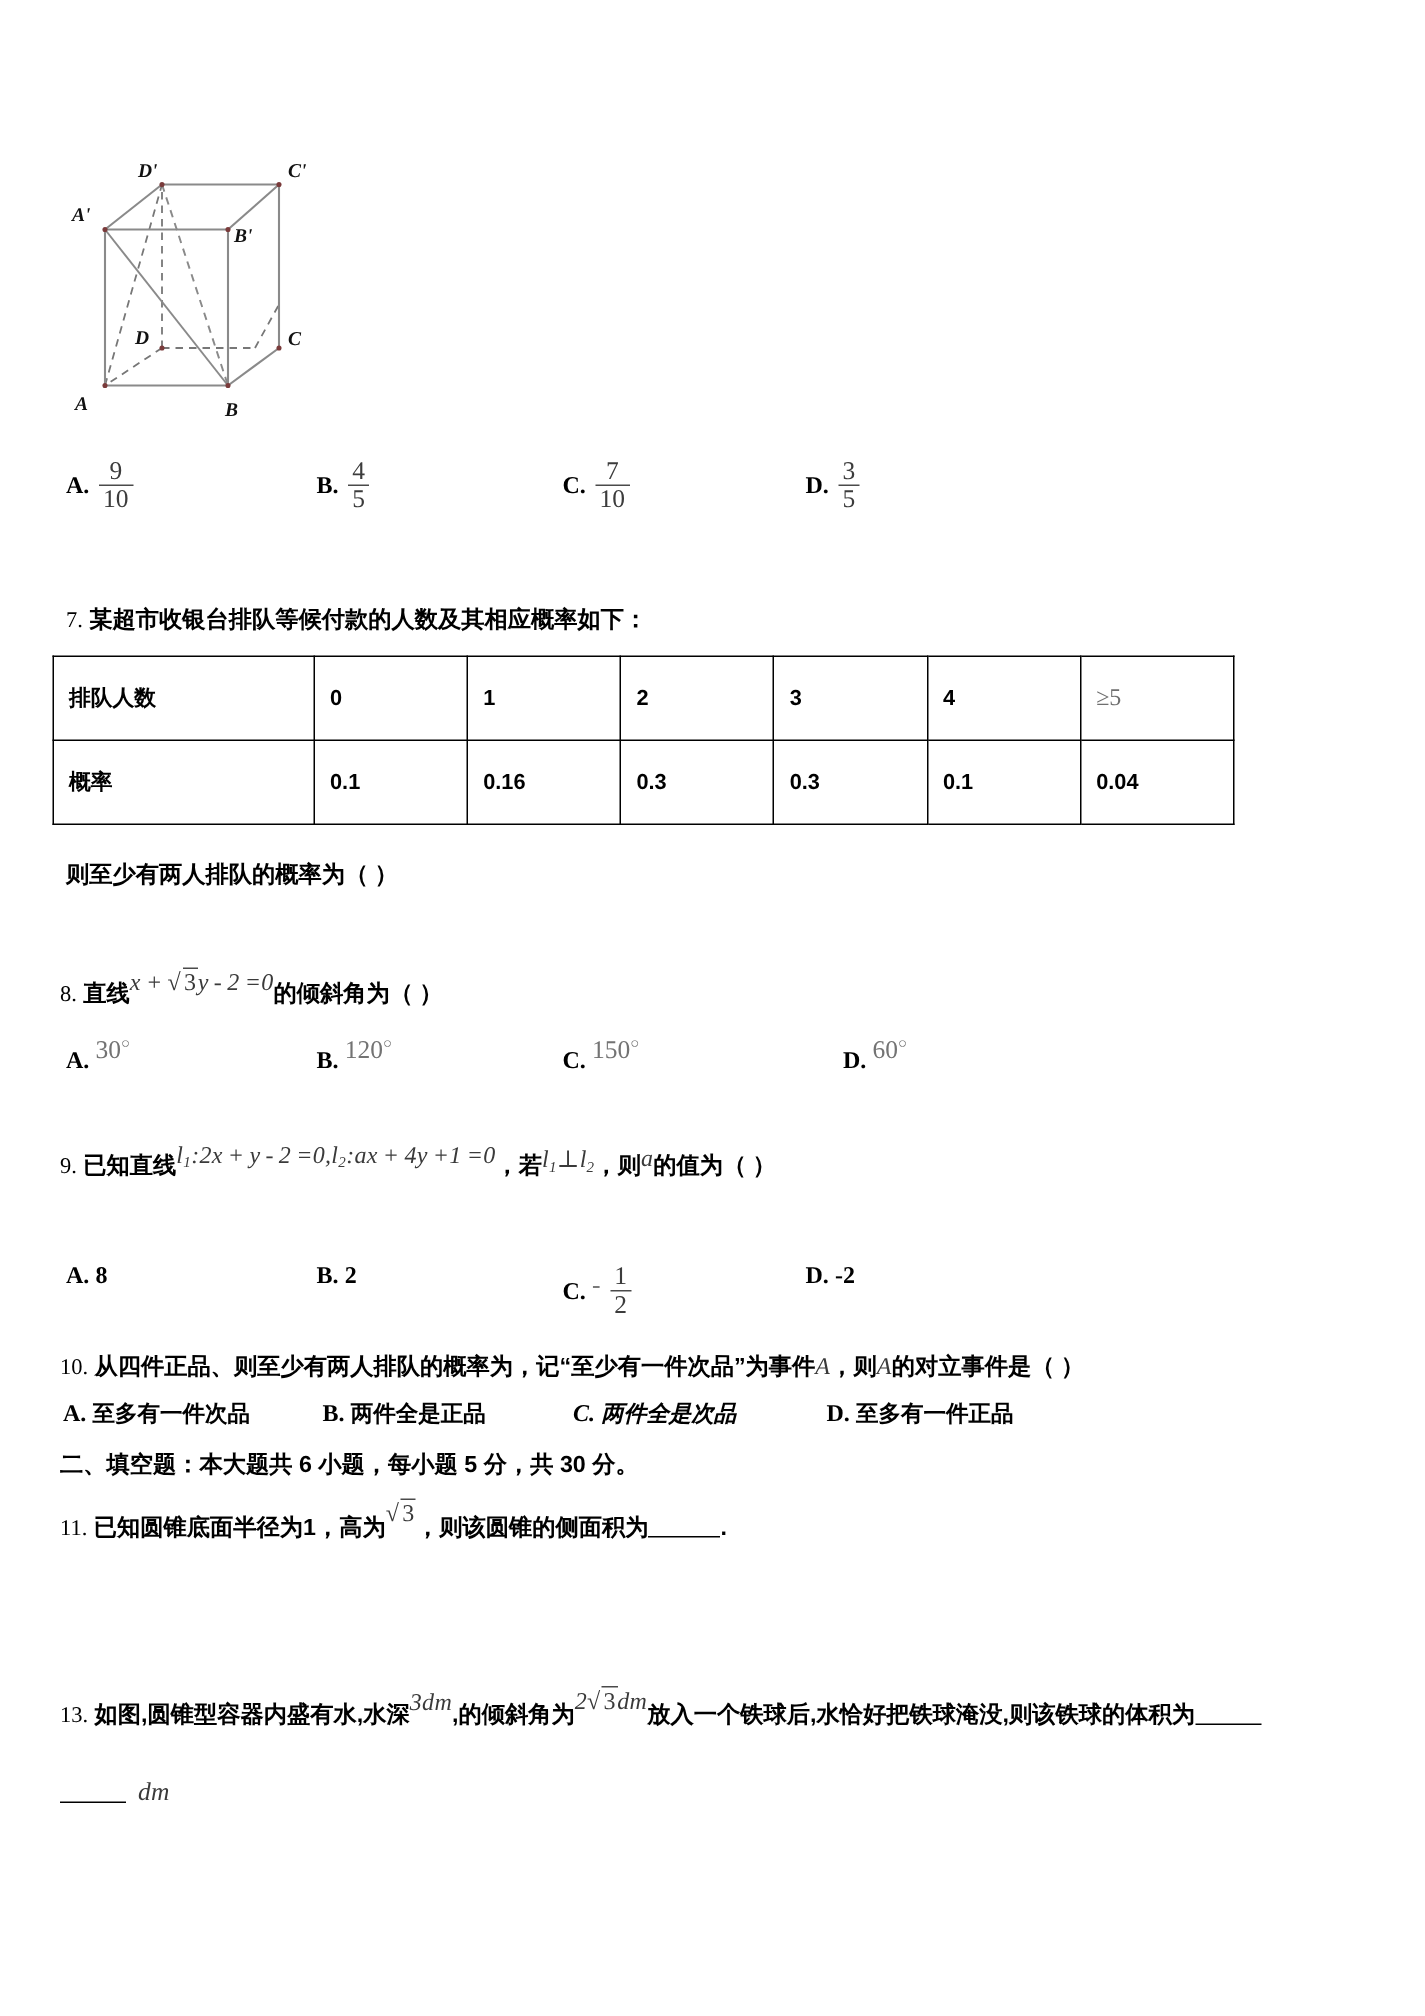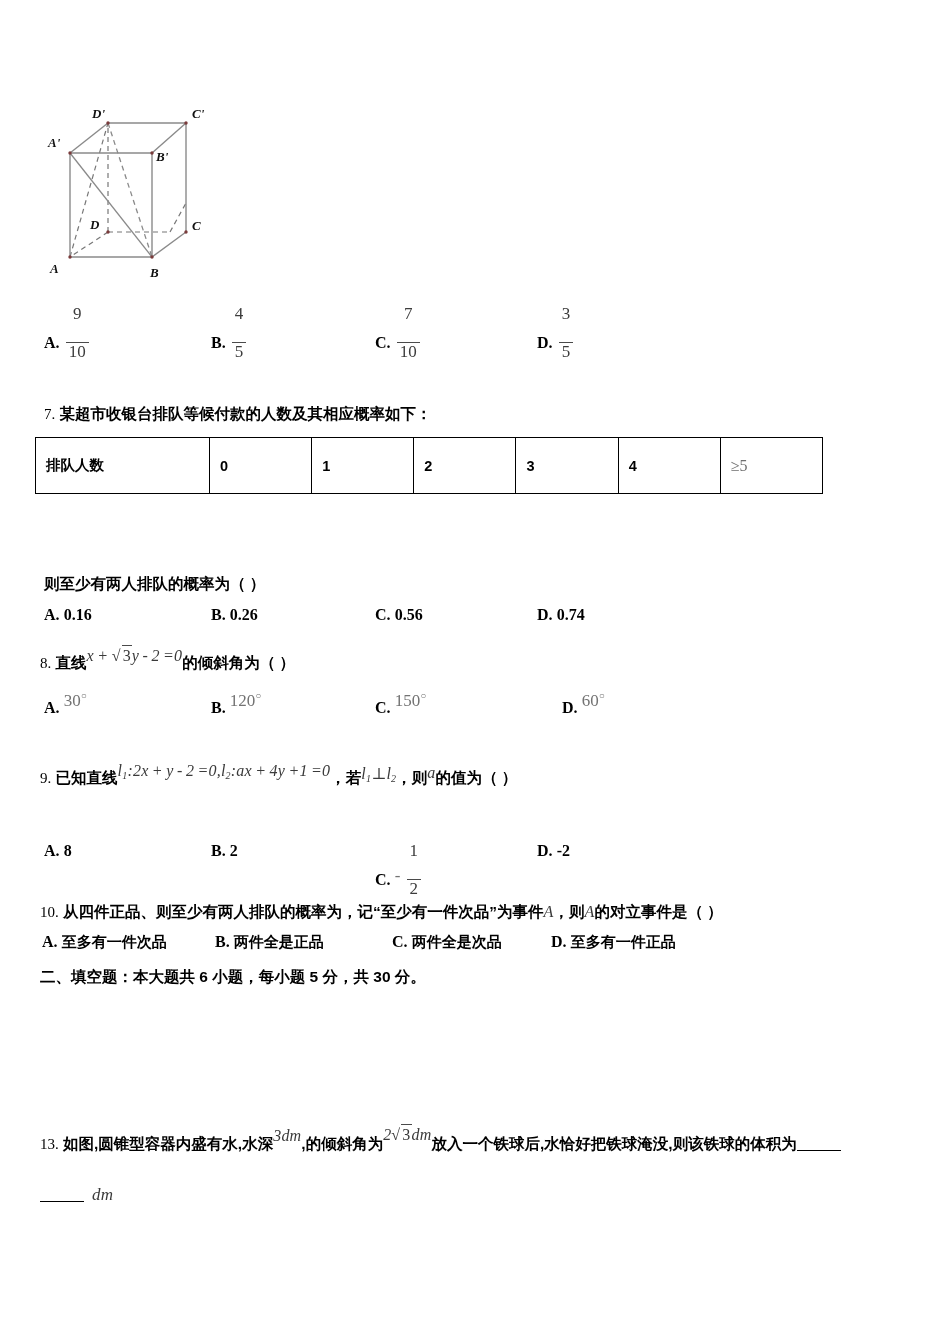--- a/index.html
+++ b/index.html
@@ -111,21 +111,21 @@
     text-align: center;
     font-family: "Liberation Serif", "DejaVu Serif", serif;
     font-style: normal;
     font-weight: normal;
     font-size: 17px;
     color: #3c3c3c;
     line-height: 1.05;
     margin: 0 2px;
   }
   .frac .num { display: block; padding: 0 3px; }
-  .frac .den { display: block; border-top: 1px solid #4a4a4a; padding: 0 3px; margin-top: 19px; }
+  .frac .den { display: block; border-top: 1px solid #4a4a4a; padding: 0 3px; }
 
   .deg {
     font-family: "Liberation Serif", "DejaVu Serif", serif;
     font-style: normal;
     font-weight: normal;
     font-size: 17px;
     color: #737373;
   }
   .deg sup { font-size: 10px; }
 
@@ -249,45 +249,36 @@
     <tbody>
         <tr>
       <td class="head-cell">排队人数</td>
       <td>0</td>
       <td>1</td>
       <td>2</td>
       <td>3</td>
       <td>4</td>
       <td class="ge">≥5</td>
     </tr>
+    <tr>
+      <td class="head-cell">概率</td>
+      <td>0.1</td>
+      <td>0.16</td>
+      <td>0.3</td>
+      <td>0.3</td>
+      <td>0.1</td>
+      <td>0.04</td>
+    </tr>
   </tbody>
     </table>
 
   <div class="q-line" style="left:44px; top:575px;">
     <span class="cn">则至少有两人排队的概率为（   ）</span>
   </div>
 
-  <div class="opt-row" style="top:606px;">
-    <div class="opt" style="left:44px;">
-      <span class="lbl">A.</span>
-      <span class="val">0.16</span>
-    </div>
-    <div class="opt" style="left:211px;">
-      <span class="lbl">B.</span>
-      <span class="val">0.26</span>
-    </div>
-    <div class="opt" style="left:375px;">
-      <span class="lbl">C.</span>
-      <span class="val">0.56</span>
-    </div>
-    <div class="opt" style="left:537px;">
-      <span class="lbl">D.</span>
-      <span class="val">0.74</span>
-    </div>
-  </div>
 
   <div class="q-line" style="left:40px; top:652px;">
     <span class="qnum">8.</span>
     <span class="cn">直线</span><span class="math raise">x + <span class="radsign">√</span><span class="rad">3</span>y - 2 <span class="up">=0</span></span><span class="cn">的倾斜角为（     ）</span>
   </div>
 
   <div class="opt-row" style="top:697px;">
     <div class="opt" style="left:44px;">
       <span class="lbl">A.</span>
       <span class="deg raise">30<sup>○</sup></span>
@@ -341,34 +332,38 @@
 
   <div class="opt-row" style="top:933px;">
     <div class="opt" style="left:42px;">
       <span class="lbl">A.</span>
       <span class="val-cn">至多有一件次品</span>
     </div>
     <div class="opt" style="left:215px;">
       <span class="lbl">B.</span>
       <span class="val-cn">两件全是正品</span>
     </div>
-    <div class="opt" style="left:392px;">
+    <div class="opt" style="left:382px;font-style:italic;">
       <span class="lbl">C.</span>
       <span class="val-cn">两件全是次品</span>
     </div>
     <div class="opt" style="left:551px;">
       <span class="lbl">D.</span>
       <span class="val-cn">至多有一件正品</span>
     </div>
   </div>
 
   <div class="q-line" style="left:40px; top:968px;">
     <span class="cn">二、填空题：本大题共 6 小题，每小题 5 分，共 30 分。</span>
   </div>
 
+  <div class="q-line" style="left:40px; top:1008px;">
+    <span class="qnum">11.</span>
+    <span class="cn">已知圆锥底面半径为</span><span class="cn">1</span><span class="cn">，高为</span><span class="math raise" style="top:-9px;"><span class="radsign">√</span><span class="rad">3</span></span><span class="cn">，则该圆锥的侧面积为</span><span class="blank-line" style="width:48px;"></span><span class="cn">.</span>
+  </div>
 
 
   <div class="q-line" style="left:40px; top:1133px;">
     <span class="qnum">13.</span>
     <span class="cn">如图,圆锥型容器内盛有水,水深</span><span class="math raise" style="top:-8px;">3dm</span><span class="cn">,的倾斜角为</span><span class="math raise" style="top:-9px;">2<span class="radsign">√</span><span class="rad">3</span>dm</span><span class="cn">放入一个铁球后,水恰好把铁球淹没,则该铁球的体积为</span><span class="blank-line" style="width:44px;"></span>
   </div>
 
   <div class="q-line" style="left:40px; top:1185px;">
     <span class="blank-line" style="width:44px;"></span><span class="math" style="margin-left:8px; font-size:17px;">dm</span>
   </div>

